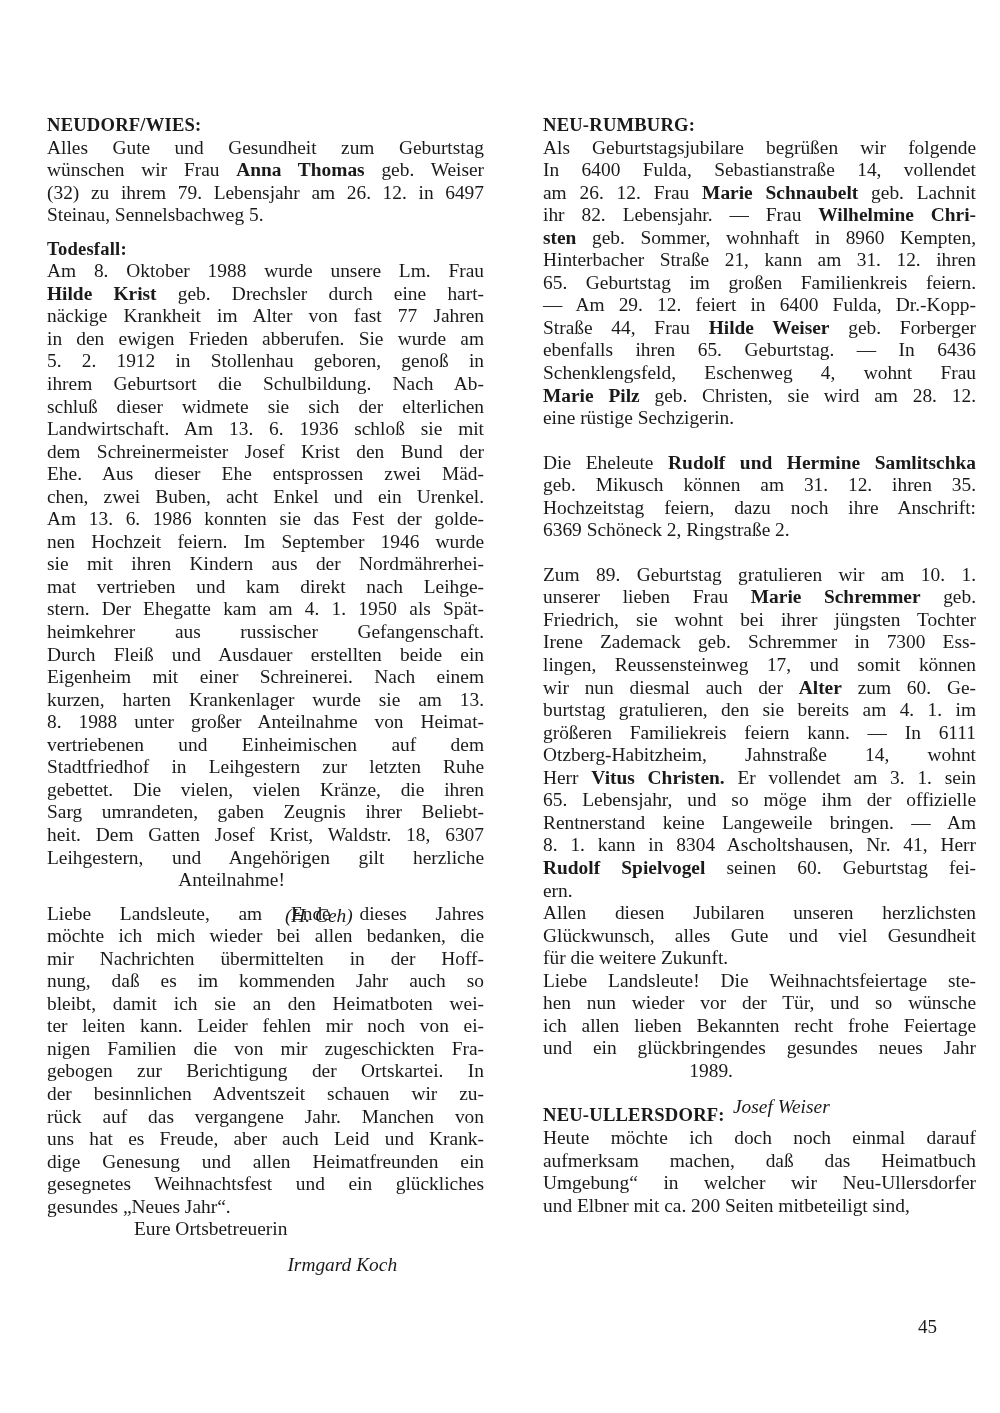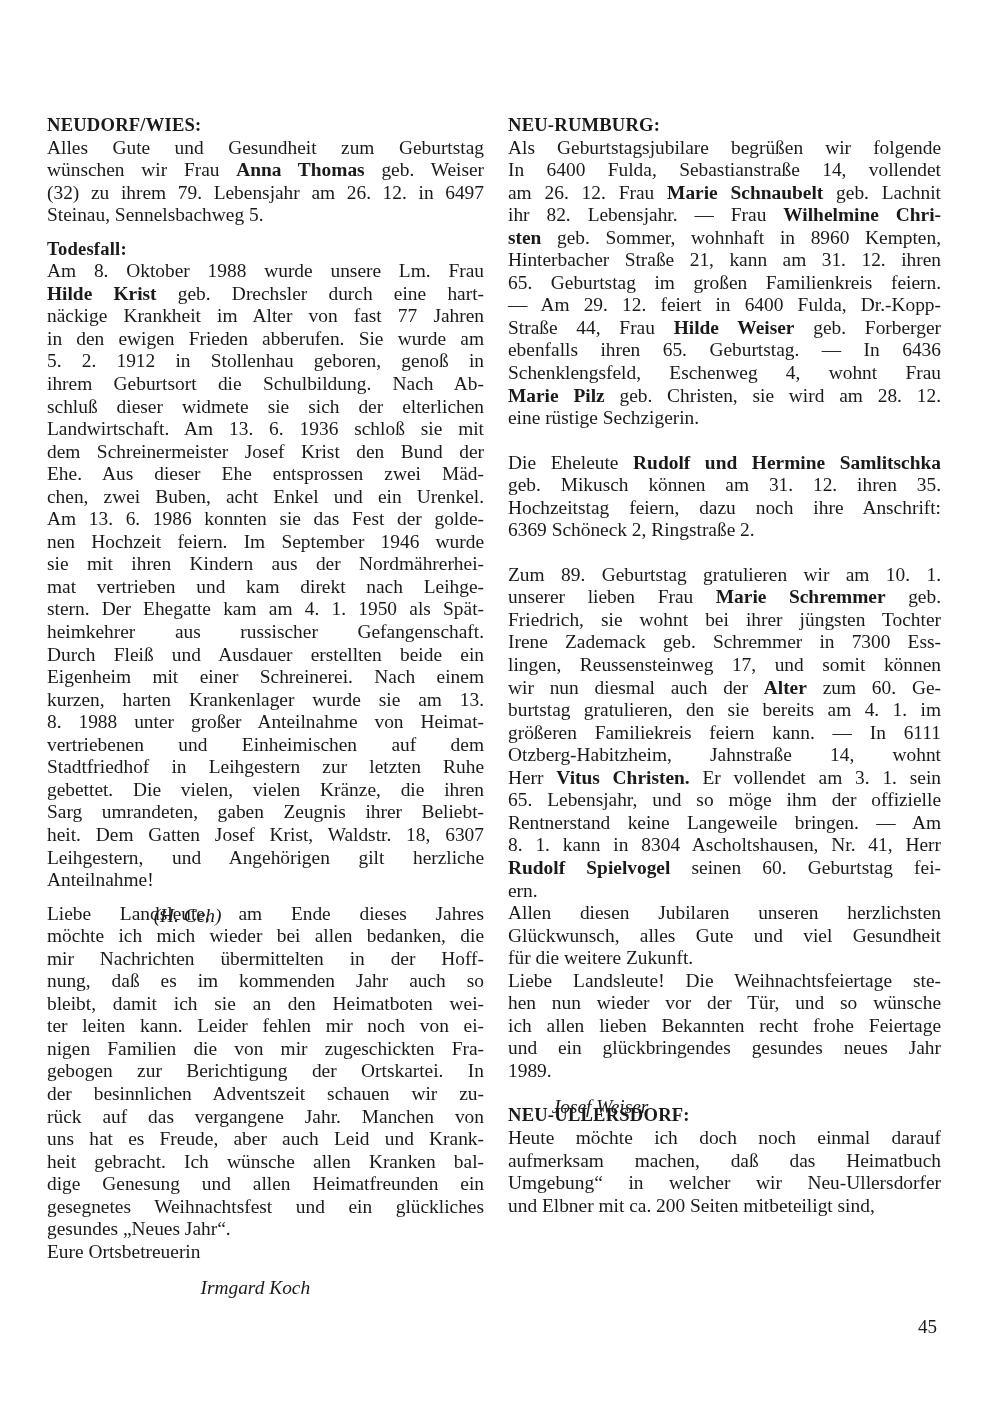--- a/index.html
+++ b/index.html
@@ -16,41 +16,41 @@
     color: #1a1a1a;
   }
   .col {
     position: absolute;
     top: 114px;
     font-size: 19.4px;
     line-height: 22.55px;
     text-align: justify;
   }
   .col.left { left: 47px; width: 437px; }
-  .col.right { left: 508px; width: 433px; }
+  .col.right { left: 543px; width: 433px; }
   .heading {
     font-weight: bold;
     font-size: 18.6px;
     letter-spacing: 0.2px;
   }
   .line {
     display: block;
     text-align: justify;
     text-align-last: justify;
     white-space: nowrap;
     height: 22.55px;
     overflow: visible;
   }
   .line.last {
     text-align-last: left;
   }
   .line.sig {
     text-align-last: auto;
     display: flex;
-    justify-content: flex-start;
+    justify-content: center;
   }
   .gap { height: 11px; }
   .gap-big { height: 22px; }
   b { font-weight: bold; }
   .sig-name { font-style: italic; margin-top: 36px; }
   .page-number {
     position: absolute;
     left: 918px;
     top: 1316px;
     font-size: 19px;
@@ -113,21 +113,20 @@
         <div class="line">möchte ich mich wieder bei allen bedanken, die</div>
         <div class="line">mir Nachrichten übermittelten in der Hoff-</div>
         <div class="line">nung, daß es im kommenden Jahr auch so</div>
         <div class="line">bleibt, damit ich sie an den Heimatboten wei-</div>
         <div class="line">ter leiten kann. Leider fehlen mir noch von ei-</div>
         <div class="line">nigen Familien die von mir zugeschickten Fra-</div>
         <div class="line">gebogen zur Berichtigung der Ortskartei. In</div>
         <div class="line">der besinnlichen Adventszeit schauen wir zu-</div>
         <div class="line">rück auf das vergangene Jahr. Manchen von</div>
         <div class="line">uns hat es Freude, aber auch Leid und Krank-</div>
-        <div class="line">heit gebracht. Ich wünsche allen Kranken bal-</div>
         <div class="line">dige Genesung und allen Heimatfreunden ein</div>
         <div class="line">gesegnetes Weihnachtsfest und ein glückliches</div>
         <div class="line last">gesundes „Neues Jahr“.</div>
       </div>
     <div class="line sig">
       <span>Eure Ortsbetreuerin</span>
       <span class="sig-name">Irmgard Koch</span>
     </div>
   </div>
 </div>

